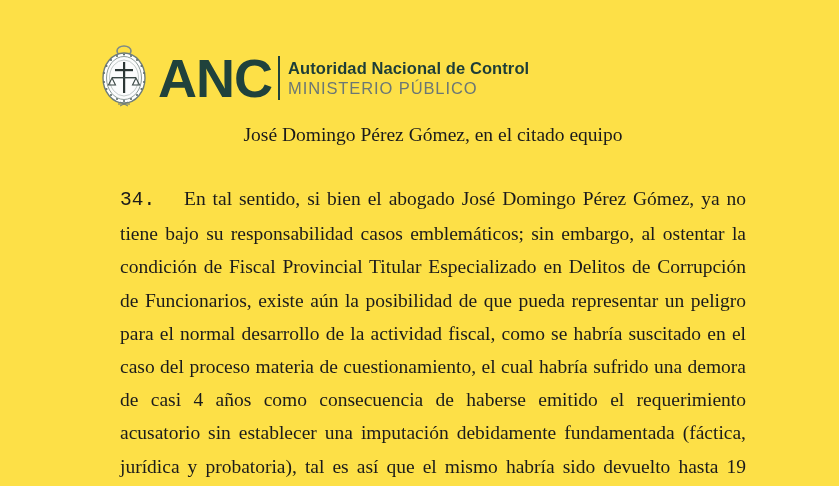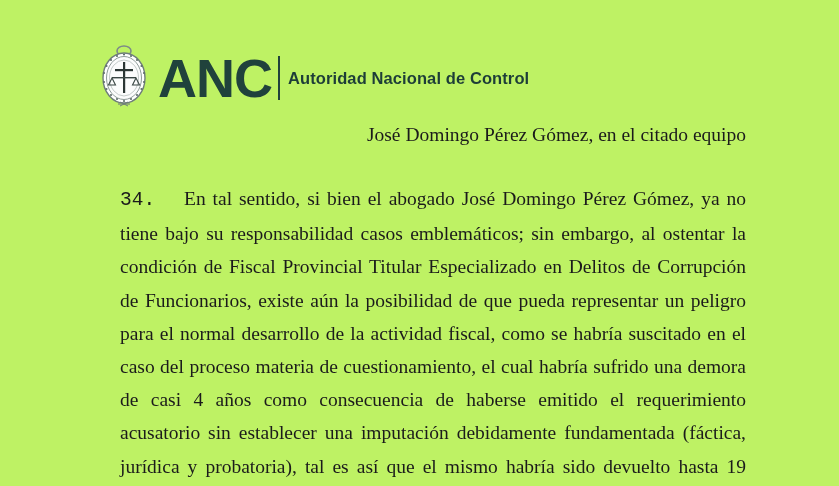--- a/index.html
+++ b/index.html
@@ -13,21 +13,21 @@
     overflow: hidden;
     font-family: "Liberation Serif", "DejaVu Serif", serif;
     color: #1a1a1a;
     position: relative;
   }
 
   .page {
     position: relative;
     width: 839px;
     height: 486px;
-    background: #bef264;
+    background: #fde047;
   }
 
   
   .header {
     position: absolute;
     left: 98px;
     top: 44px;
     display: flex;
     align-items: center;
     height: 64px;
@@ -96,21 +96,21 @@
     left: 120px;
     top: 118px;
     width: 626px;
   }
 
   .lead-line {
     font-size: 19.5px;
     line-height: 33px;
     color: #1b1b1b;
     margin: 0 0 31px 0;
-    text-align: right;
+    text-align: center;
     white-space: nowrap;
   }
 
   .para {
     margin: 0;
     font-size: 19.5px;
     line-height: 33.2px;
     color: #1b1b1b;
     text-align: justify;
     text-justify: inter-word;
@@ -170,20 +170,21 @@
         <path d="M22 57 L30 61 M30 57 L22 61" stroke="#6f7d7b" stroke-width="1" fill="none"></path>
       </svg>
     </span>
 
     <span class="anc-word">ANC</span>
 
     <span class="divider-bar"></span>
 
     <span class="tagline">
       <span class="tagline-top">Autoridad Nacional de Control</span>
+      <span class="tagline-bottom">MINISTERIO PÚBLICO</span>
     </span>
 
   </div>
 
   <div class="doc-body">
 
     <p class="lead-line">José Domingo Pérez Gómez, en el citado equipo</p>
 
     <p class="para">
       <span class="num">34.</span><span>En tal sentido, si bien el abogado José Domingo Pérez Gómez, ya no tiene bajo su responsabilidad casos emblemáticos; sin embargo, al ostentar la condición de Fiscal Provincial Titular Especializado en Delitos de Corrupción de Funcionarios, existe aún la posibilidad de que pueda representar un peligro para el normal desarrollo de la actividad fiscal, como se habría suscitado en el caso del proceso materia de cuestionamiento, el cual habría sufrido una demora de casi 4 años como consecuencia de haberse emitido el requerimiento acusatorio sin establecer una imputación debidamente fundamentada (fáctica, jurídica y probatoria), tal es así que el mismo habría sido devuelto hasta 19 veces.</span>

